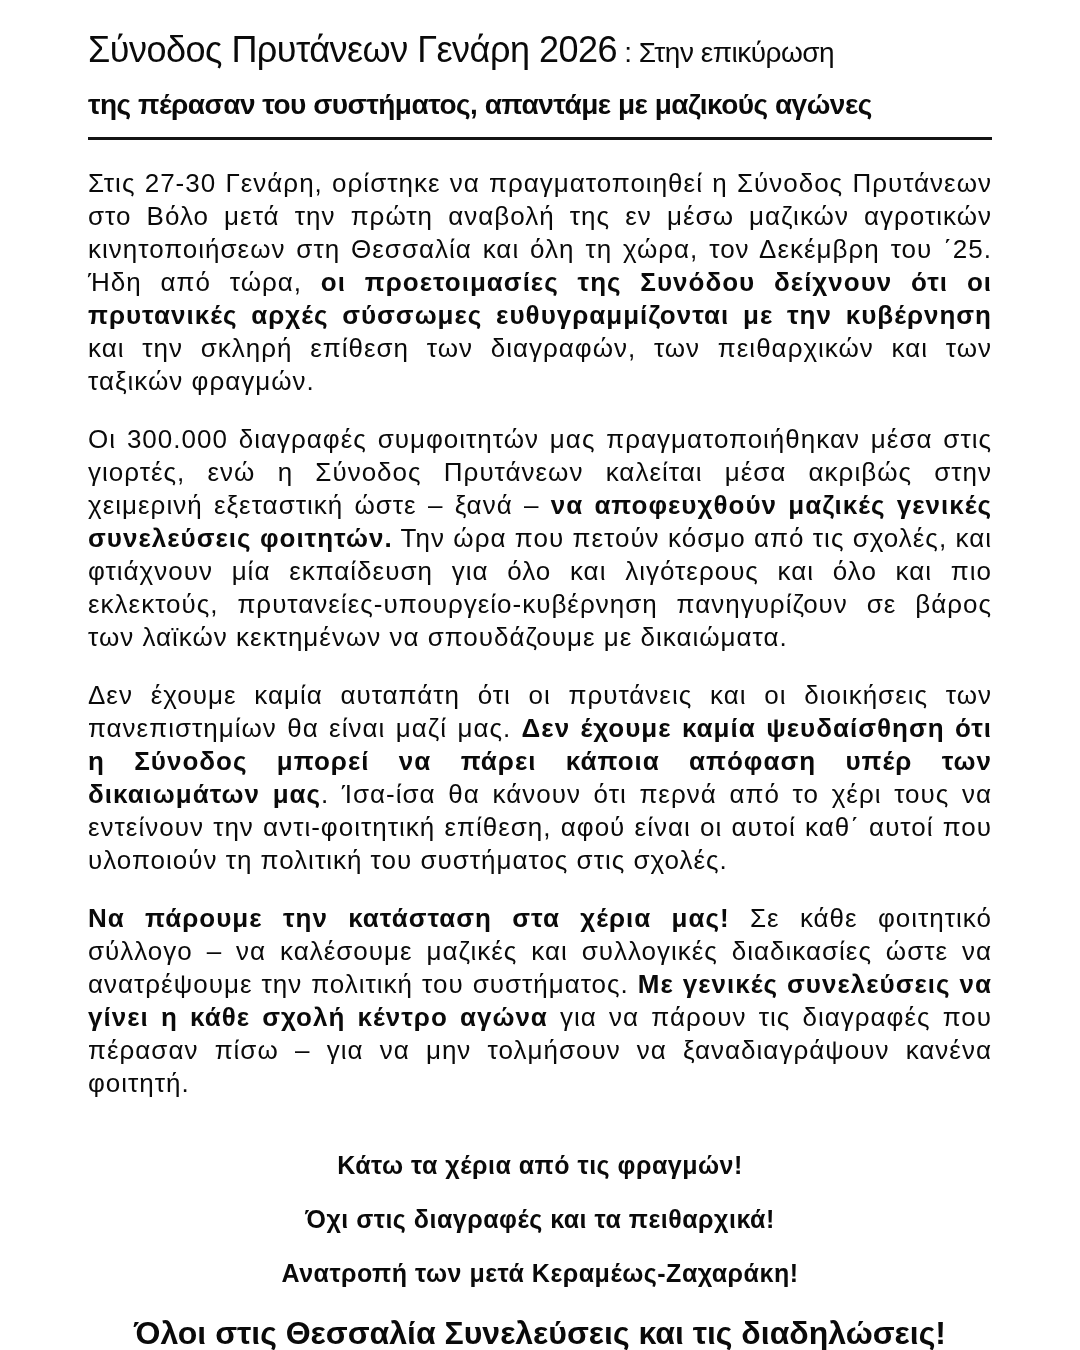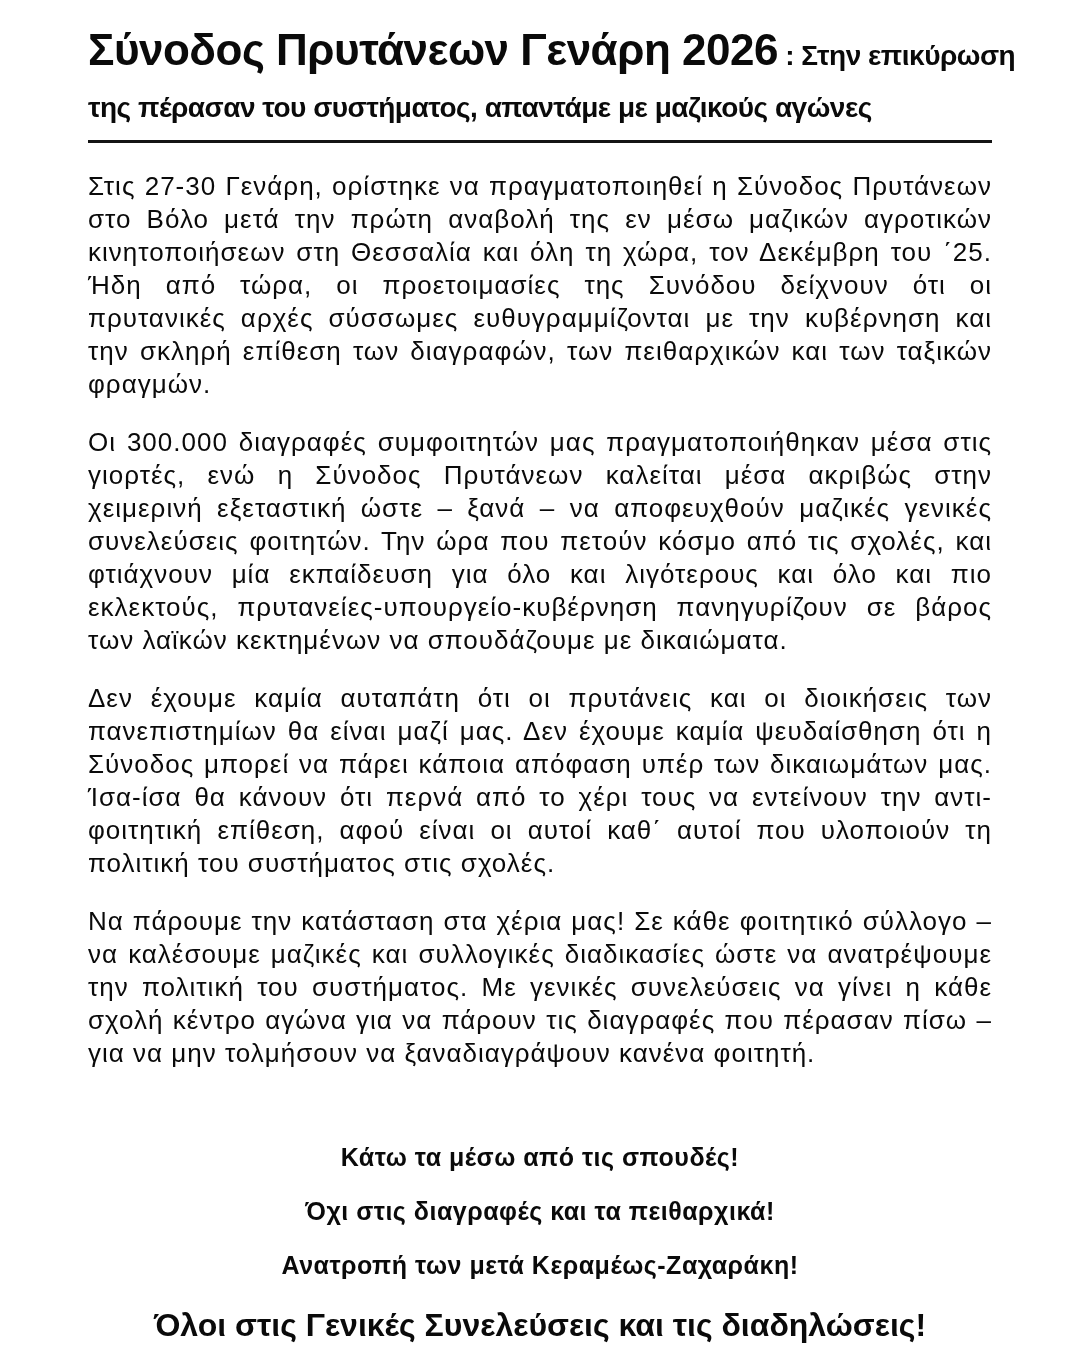--- a/index.html
+++ b/index.html
@@ -10,31 +10,31 @@
     font-family:"Liberation Sans", sans-serif;
   }
   .page {
     box-sizing:border-box;
     width:1080px; height:1350px;
     padding:24px 88px 10px 88px;
     display:flex; flex-direction:column;
   }
   
   .title-line1 { line-height:52px; letter-spacing:-0.5px; white-space:nowrap; }
-  .title-main  { font-size:44px; font-weight:bold; }
-  .title-suffix{ font-size:28px; font-weight:bold; }
+  .title-main  { font-size:36px; font-weight:normal; }
+  .title-suffix{ font-size:28px; font-weight:normal; }
   .title-line2 { font-size:28px; font-weight:bold; line-height:44px; letter-spacing:-0.5px; white-space:nowrap; }
   .title-rule  { border:none; border-top:3px solid #141414; margin:10px 0 0 0; width:100%; }
   
   .body-text { margin-top:2px; }
   .para {
     font-size:26px; line-height:33px; letter-spacing:1px;
     text-align:justify; margin:25px 0 0 0;
   }
-  .para .b { font-weight:normal; }
+  .para .b { font-weight:bold; }
   
   .slogans { margin-top:auto; padding-top:26px; text-align:center; }
   .slogan { font-weight:bold; font-size:25px; line-height:30px; margin-top:24px; letter-spacing:0.5px; }
   .slogan.large { font-size:32px; margin-top:30px; letter-spacing:0; }
 </style>
 </head>
 <body>
 
 <div class="page">
 
@@ -47,19 +47,19 @@
   </div>
 
   <div class="body-text">
       <p class="para"><span>Στις 27-30 Γενάρη, ορίστηκε να πραγματοποιηθεί η Σύνοδος Πρυτάνεων στο Βόλο μετά την πρώτη αναβολή της εν μέσω μαζικών αγροτικών κινητοποιήσεων στη Θεσσαλία και όλη τη χώρα, τον Δεκέμβρη του ΄25. Ήδη από τώρα, </span><span class="b">οι προετοιμασίες της Συνόδου δείχνουν ότι οι πρυτανικές αρχές σύσσωμες ευθυγραμμίζονται με την κυβέρνηση</span><span> και την σκληρή επίθεση των διαγραφών, των πειθαρχικών και των ταξικών φραγμών.</span></p>
       <p class="para"><span>Οι 300.000 διαγραφές συμφοιτητών μας πραγματοποιήθηκαν μέσα στις γιορτές, ενώ η Σύνοδος Πρυτάνεων καλείται μέσα ακριβώς στην χειμερινή εξεταστική ώστε – ξανά – </span><span class="b">να αποφευχθούν μαζικές γενικές συνελεύσεις φοιτητών.</span><span> Την ώρα που πετούν κόσμο από τις σχολές, και φτιάχνουν μία εκπαίδευση για όλο και λιγότερους και όλο και πιο εκλεκτούς, πρυτανείες-υπουργείο-κυβέρνηση πανηγυρίζουν σε βάρος των λαϊκών κεκτημένων να σπουδάζουμε με δικαιώματα.</span></p>
       <p class="para"><span>Δεν έχουμε καμία αυταπάτη ότι οι πρυτάνεις και οι διοικήσεις των πανεπιστημίων θα είναι μαζί μας. </span><span class="b">Δεν έχουμε καμία ψευδαίσθηση ότι η Σύνοδος μπορεί να πάρει κάποια απόφαση υπέρ των δικαιωμάτων μας</span><span>. Ίσα-ίσα θα κάνουν ότι περνά από το χέρι τους να εντείνουν την αντι-φοιτητική επίθεση, αφού είναι οι αυτοί καθ΄ αυτοί που υλοποιούν τη πολιτική του συστήματος στις σχολές.</span></p>
       <p class="para"><span class="b">Να πάρουμε την κατάσταση στα χέρια μας!</span><span> Σε κάθε φοιτητικό σύλλογο – να καλέσουμε μαζικές και συλλογικές διαδικασίες ώστε να ανατρέψουμε την πολιτική του συστήματος. </span><span class="b">Με γενικές συνελεύσεις να γίνει η κάθε σχολή κέντρο αγώνα</span><span> για να πάρουν τις διαγραφές που πέρασαν πίσω – για να μην τολμήσουν να ξαναδιαγράψουν κανένα φοιτητή.</span></p>
     </div>
 
   <div class="slogans">
-    <div class="slogan">Κάτω τα μέσω από τις σπουδές!</div>
+    <div class="slogan">Κάτω τα χέρια από τις φραγμών!</div>
     <div class="slogan">Όχι στις διαγραφές και τα πειθαρχικά!</div>
     <div class="slogan">Ανατροπή των μετά Κεραμέως-Ζαχαράκη!</div>
-    <div class="slogan large">Όλοι στις Γενικές Συνελεύσεις και τις διαδηλώσεις!</div>
+    <div class="slogan large">Όλοι στις Θεσσαλία Συνελεύσεις και τις διαδηλώσεις!</div>
   </div>
 
 </div>
 
 </body></html>

